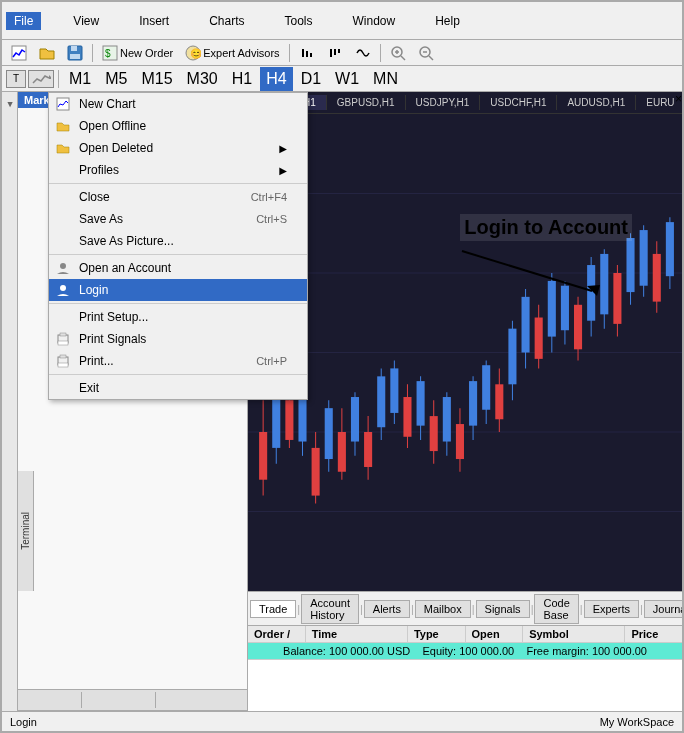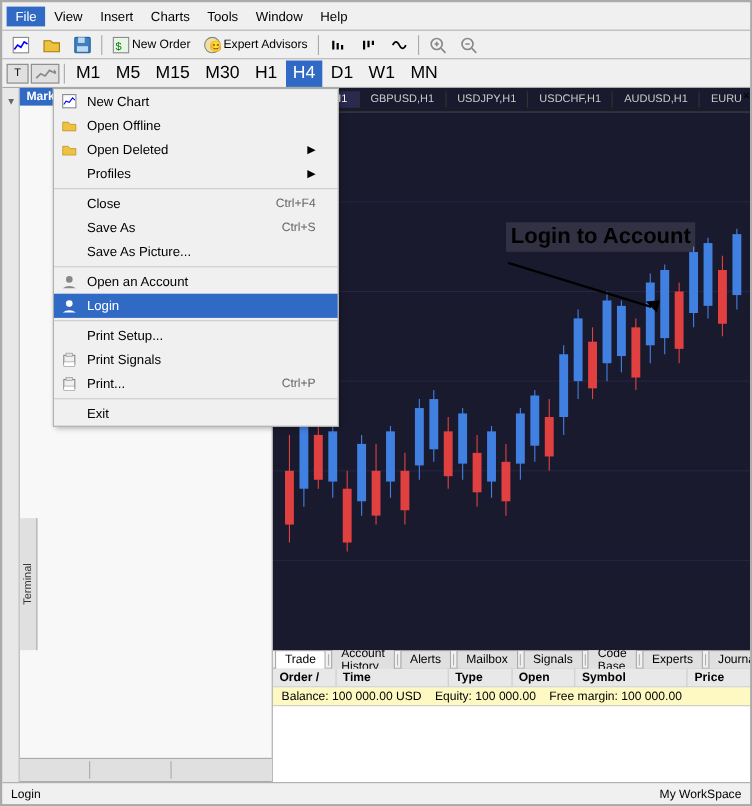--- a/index.html
+++ b/index.html
@@ -1,46 +1,46 @@
 <!DOCTYPE html>
 <html><head>
   <meta charset="utf-8">
   <style>
     * { margin: 0; padding: 0; box-sizing: border-box; }
     body { font-family: 'Segoe UI', Tahoma, Geneva, Verdana, sans-serif; font-size: 12px; background: #d4d0c8; width: 684px; height: 733px; overflow: hidden; position: relative; }
 
     
-    .menu-bar { background: #f0f0f0; border-bottom: 1px solid #aaa; display: flex; align-items: center; height: 26px; padding: 0 4px; }
+    .menu-bar { background: #f0f0f0; border-bottom: 1px solid #aaa; display: flex; align-items: center; height: 38px; padding: 0 4px; gap: 24px; }
     .menu-item { padding: 2px 8px; cursor: pointer; white-space: nowrap; }
     .menu-item.active { background: #316ac5; color: white; }
 
     
     .toolbar { background: #f0f0f0; border-bottom: 1px solid #aaa; height: 26px; display: flex; align-items: center; padding: 0 4px; gap: 2px; }
     .tb-btn { background: #f0f0f0; border: 1px solid transparent; padding: 2px 4px; cursor: pointer; display: flex; align-items: center; gap: 2px; font-size: 11px; }
     .tb-sep { width: 1px; background: #aaa; height: 18px; margin: 0 2px; }
 
     
     .toolbar2 { background: #f0f0f0; border-bottom: 1px solid #aaa; height: 26px; display: flex; align-items: center; padding: 0 4px; gap: 2px; }
     .timeframe-btn { padding: 2px 5px; font-size: 16px; cursor: pointer; border: 1px solid transparent; }
     .timeframe-btn.active { background: #316ac5; color: white; }
 
     
     .dropdown-menu { position: absolute; top: 22px; left: 0; background: #f0f0f0; border: 1px solid #aaa; box-shadow: 2px 2px 5px rgba(0,0,0,0.3); z-index: 1000; min-width: 260px; }
     .dropdown-item { padding: 4px 20px 4px 30px; cursor: pointer; white-space: nowrap; position: relative; display: flex; align-items: center; justify-content: space-between; }
     .dropdown-item.highlighted { background: #316ac5; color: white; }
     .dropdown-shortcut { color: #666; font-size: 11px; margin-left: 20px; }
     .dropdown-arrow { font-size: 10px; }
     .dropdown-item-icon { position: absolute; left: 6px; top: 50%; transform: translateY(-50%); width: 16px; height: 16px; display: flex; align-items: center; justify-content: center; }
-    .terminal-tabs { display: flex; align-items: center; height: 16px; background: #f0f0f0; border-bottom: 1px solid #aaa; padding: 0 2px; gap: 1px; }
+    .terminal-tabs { display: flex; align-items: center; height: 34px; background: #f0f0f0; border-bottom: 1px solid #aaa; padding: 0 2px; gap: 1px; }
     .terminal-tab { padding: 2px 8px; cursor: pointer; font-size: 11px; border: 1px solid #aaa; background: #e0e0e0; }
     .terminal-tab.active { background: #fff; }
     .terminal-tab-sep { color: #aaa; font-size: 11px; }
 
     
-    .balance-bar { background: #fef9c3; padding: 2px 8px; font-size: 11px; border-bottom: 1px solid #ccc; }
+    .balance-bar { background: #5eead4; padding: 2px 8px; font-size: 11px; border-bottom: 1px solid #ccc; text-align: center; }
 
     
     .status-bar { height: 20px; background: #f0f0f0; border-top: 1px solid #aaa; display: flex; align-items: center; padding: 0 8px; justify-content: space-between; font-size: 11px; }
 
     
     .symbol-tabs { display: flex; align-items: center; height: 22px; background: #e0e0e0; border-bottom: 1px solid #aaa; border-top: 1px solid #aaa; }
     .symbol-tab { padding: 2px 10px; cursor: pointer; font-size: 11px; border-right: 1px solid #aaa; margin-top: 40px; }
     .symbol-tab.active { background: #fff; }
 
     

